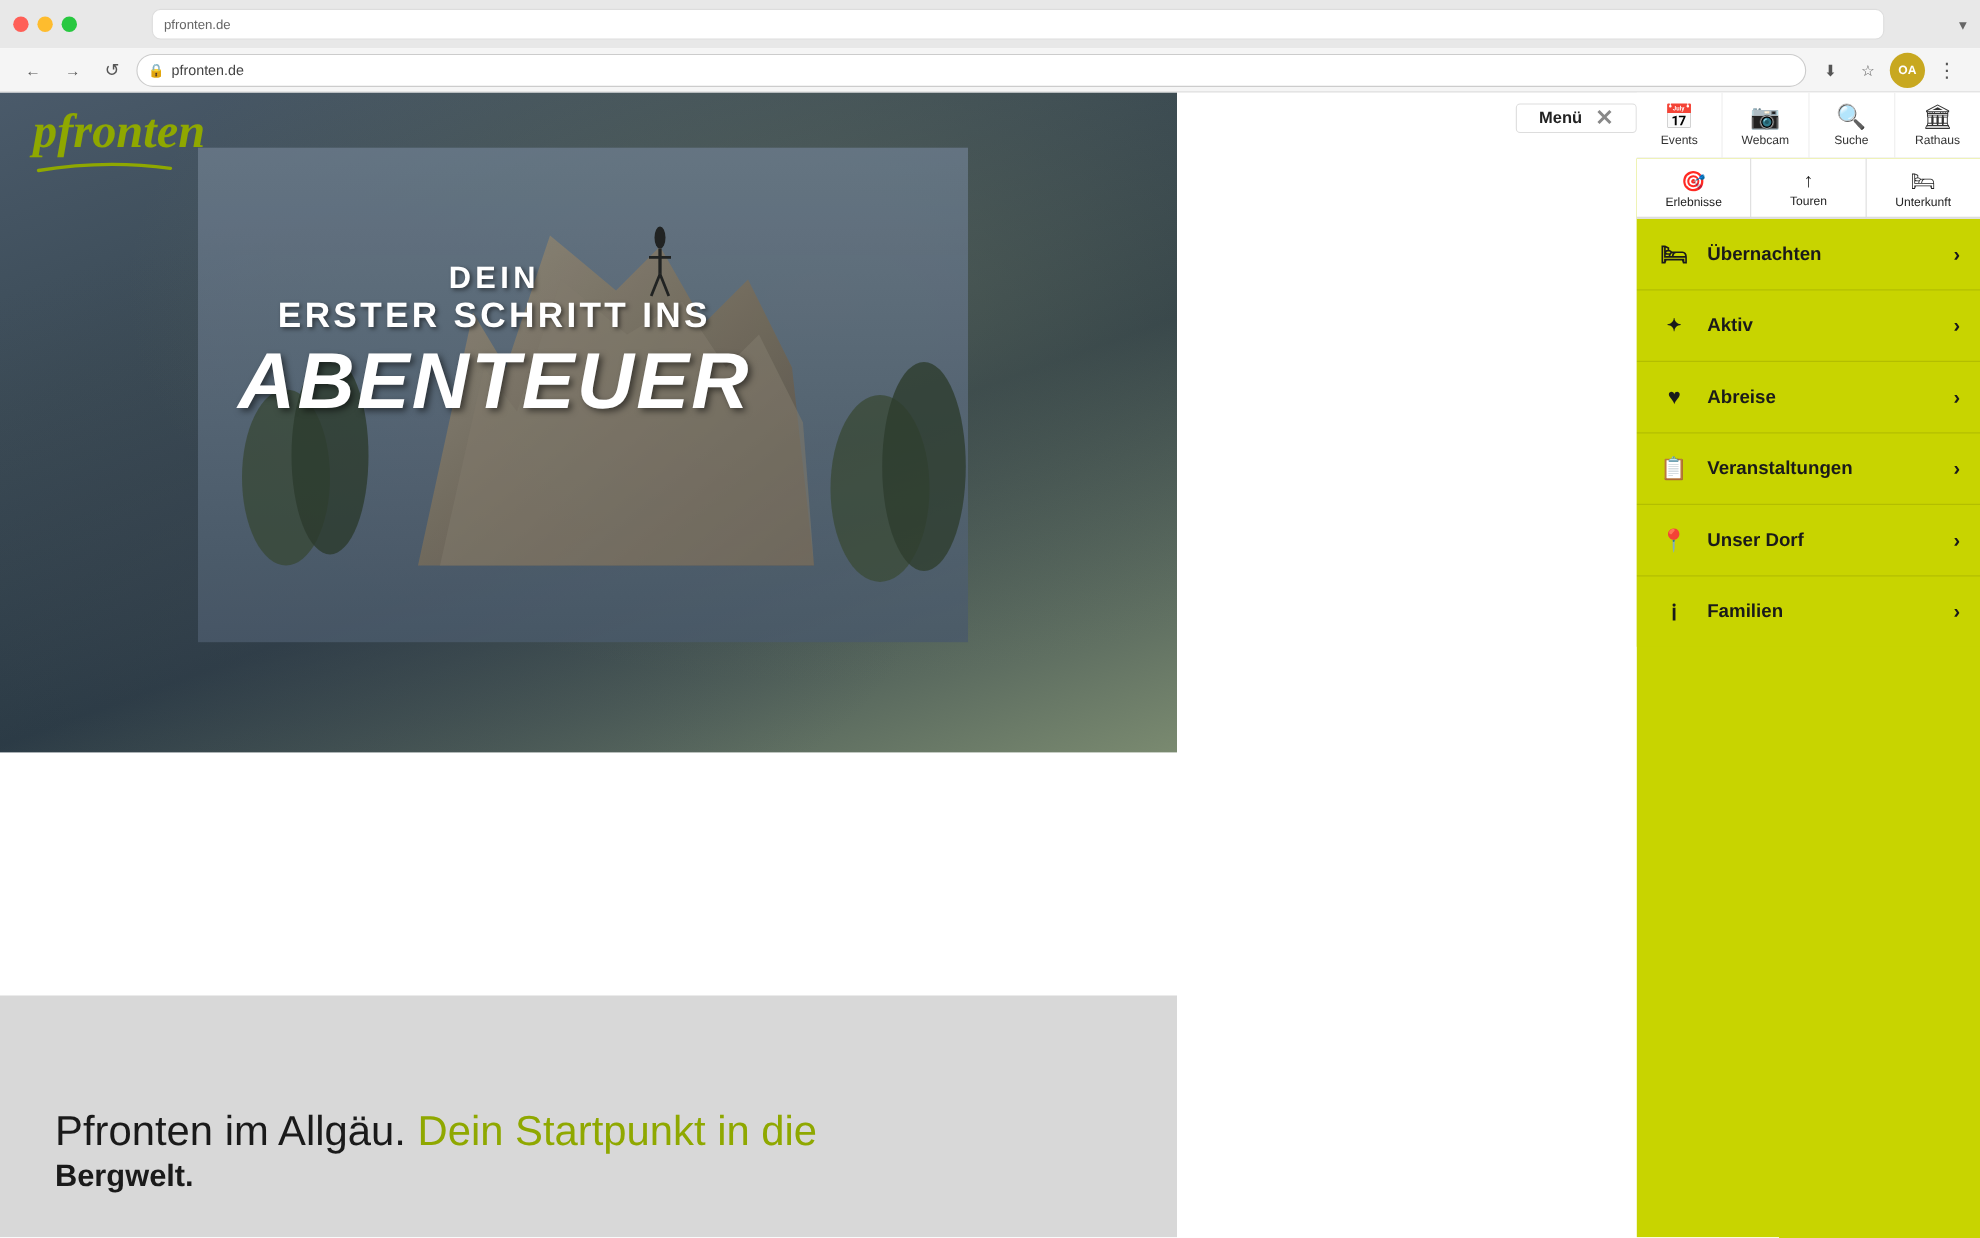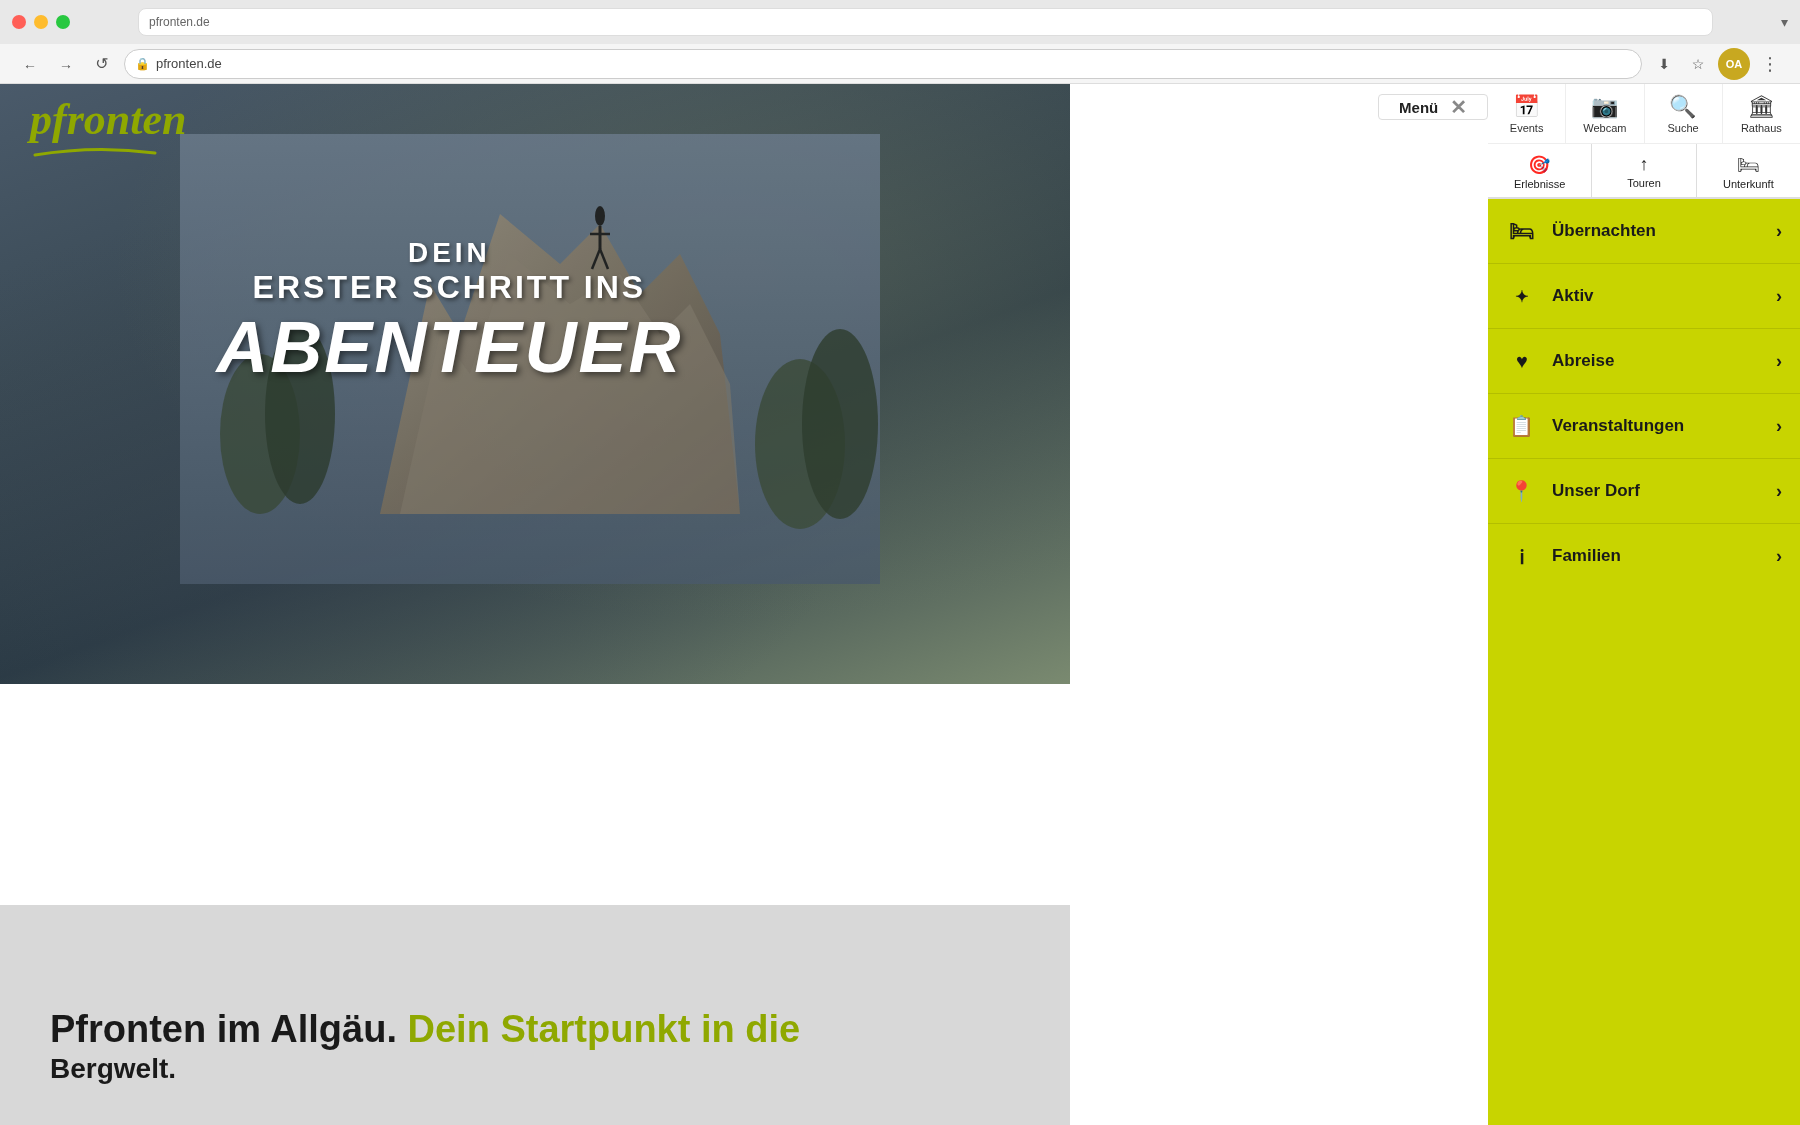--- a/index.html
+++ b/index.html
@@ -472,19 +472,19 @@
       <div class="booking-field">Abreise</div>
       <div class="booking-field" style="border-right:none;">2 Erwachsene, 0 Kinder</div>
       <div class="booking-search-btn">
         <span style="font-size:24px;">🛏</span>
         <span>Suchen</span>
       </div>
     </div>
   </div>
 
   <div class="bottom-content">
-    <div style="font-size:38px;font-weight:700;color:#1a1a1a;line-height:1.2;">
+    <div style="font-size:38px;font-weight:400;color:#1a1a1a;line-height:1.2;">
       <span>Pfronten im Allgäu. </span><span style="color:#8fa800;">Dein Startpunkt in die</span>
     </div>
     <div style="font-size:28px;font-weight:700;color:#1a1a1a;">Bergwelt.</div>
   </div>
 
 </div>
 
 </body></html>

